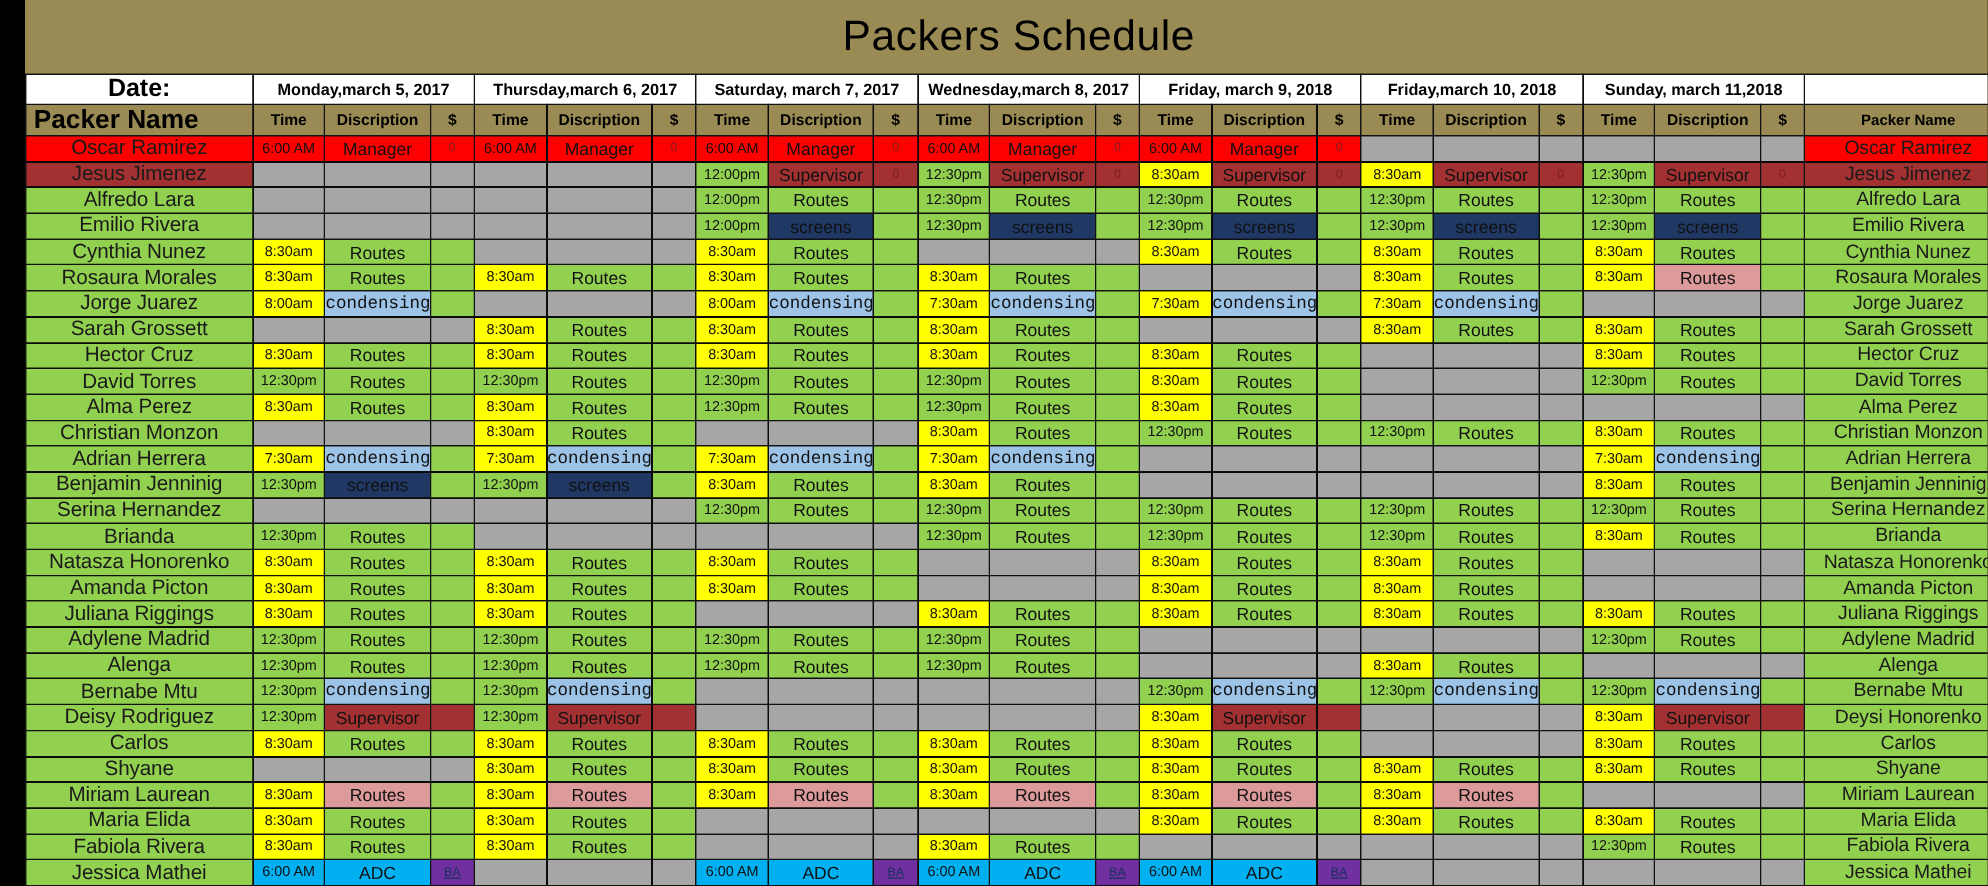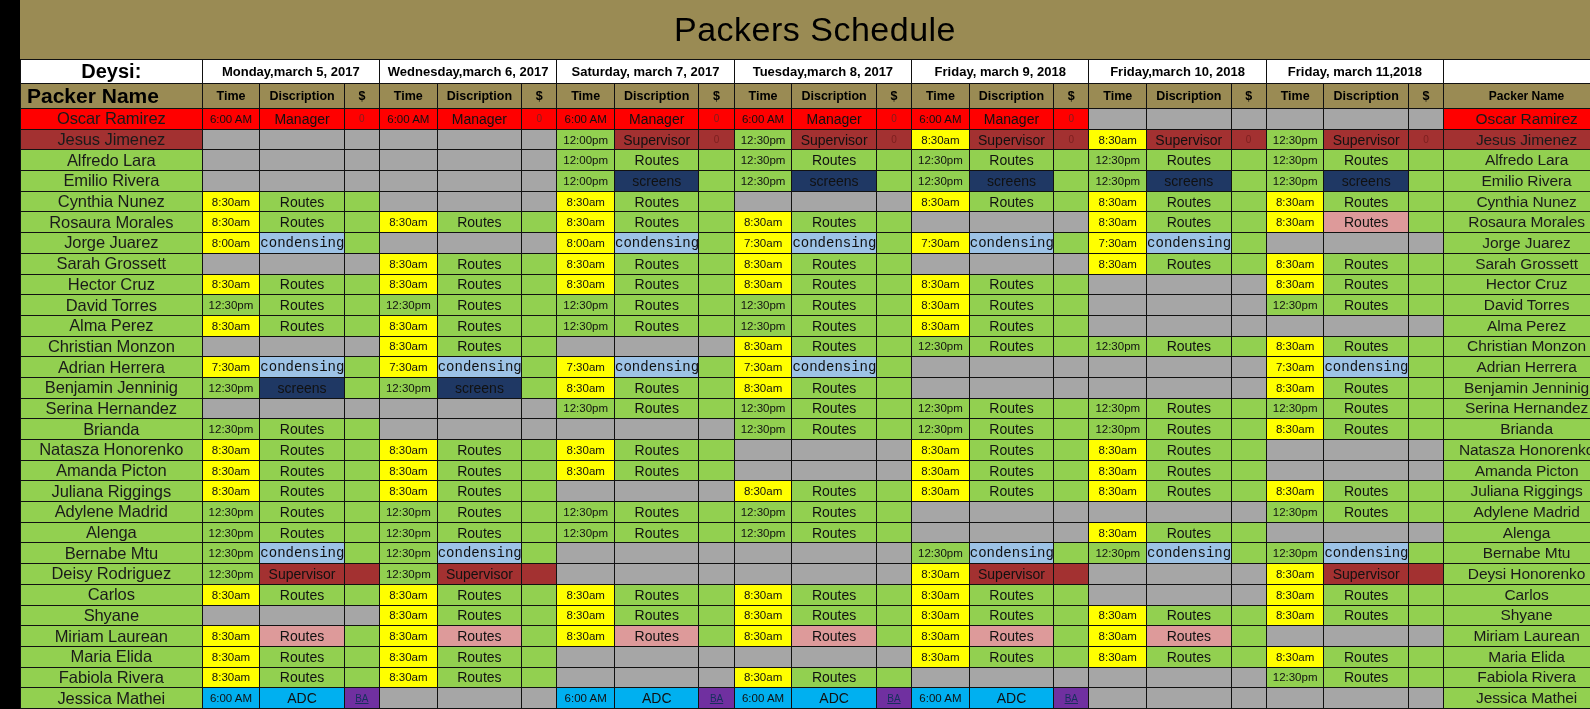--- a/index.html
+++ b/index.html
@@ -153,28 +153,28 @@
         <col class="c-time">
         <col class="c-desc">
         <col class="c-dol">
         <col class="c-time">
         <col class="c-desc">
         <col class="c-dol">
         <col class="c-rname">
       </colgroup>
     <tbody id="tbody-main">
         <tr class="date-row">
-          <td class="datelabel">Deysi:</td>
+          <td class="datelabel">Date:</td>
           <td class="dayhdr" colspan="3">Monday,march 5, 2017</td>
-          <td class="dayhdr" colspan="3">Wednesday,march 6, 2017</td>
+          <td class="dayhdr" colspan="3">Thursday,march 6, 2017</td>
           <td class="dayhdr" colspan="3">Saturday, march 7, 2017</td>
-          <td class="dayhdr" colspan="3">Tuesday,march 8, 2017</td>
+          <td class="dayhdr" colspan="3">Wednesday,march 8, 2017</td>
           <td class="dayhdr" colspan="3">Friday, march 9, 2018</td>
           <td class="dayhdr" colspan="3">Friday,march 10, 2018</td>
-          <td class="dayhdr" colspan="3">Friday, march 11,2018</td>
+          <td class="dayhdr" colspan="3">Sunday, march 11,2018</td>
           <td class="blank-right"></td>
         </tr>
         <tr class="colhdr-row">
           <td class="packername">Packer Name</td>
           <td class="sm">Time</td>
           <td class="sm">Discription</td>
           <td class="sm">$</td>
           <td class="sm">Time</td>
           <td class="sm">Discription</td>
           <td class="sm">$</td>

